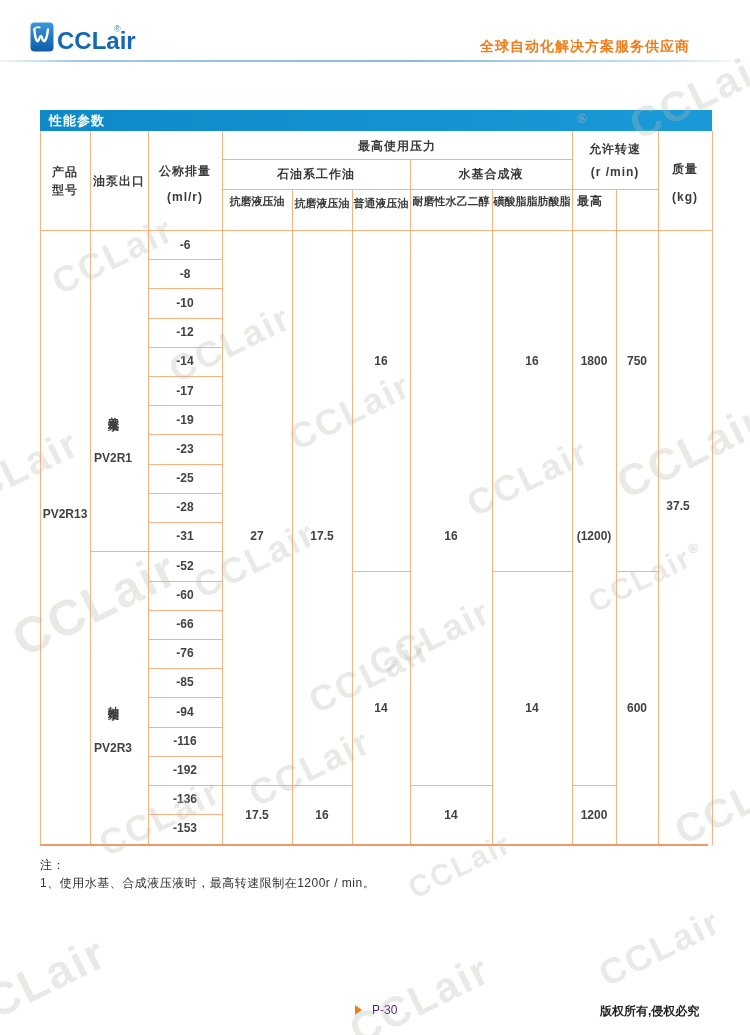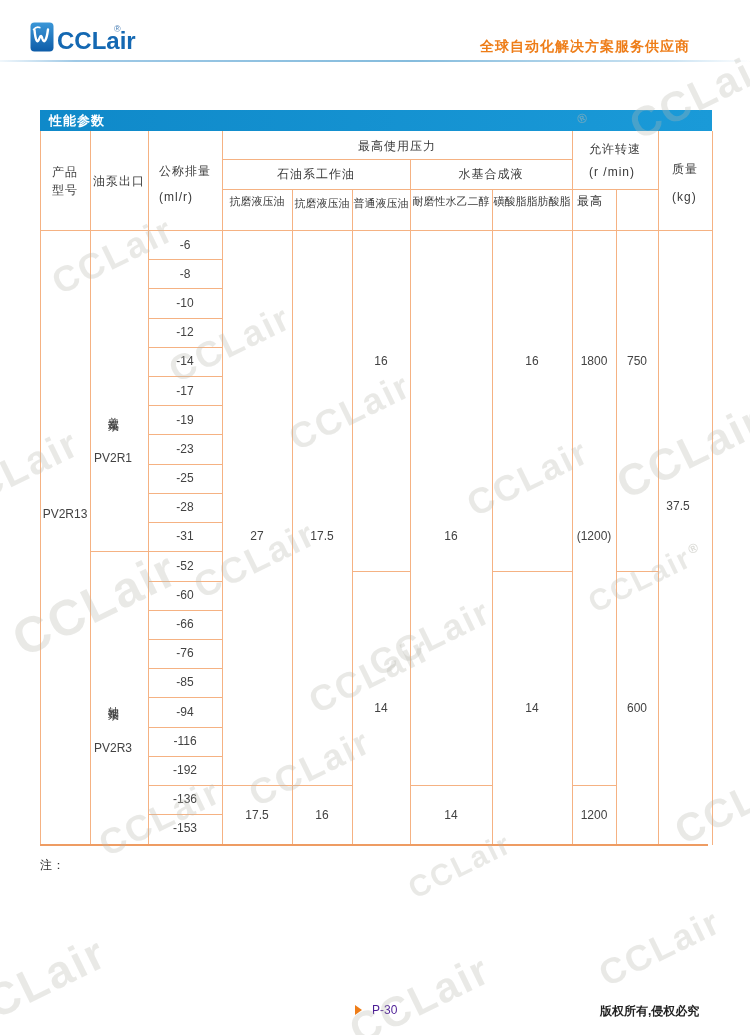--- a/index.html
+++ b/index.html
@@ -10,21 +10,21 @@
     --orange:#ee7d18;
     --ink:#3f3f3f;
   }
   html,body{margin:0;padding:0;background:#fff;}
   #page{
     position:relative;width:750px;height:1035px;background:#fff;overflow:hidden;
     font-family:"Liberation Sans","DejaVu Sans",sans-serif;color:var(--ink);
   }
   .vl{position:absolute;width:1px;background:var(--line);}
   .hl{position:absolute;height:1px;background:var(--line);}
-  .ct{position:absolute;transform:translate(-50%,-50%);white-space:pre-line;text-align:left;color:var(--ink);}
+  .ct{position:absolute;transform:translate(-50%,-50%);white-space:pre-line;text-align:center;color:var(--ink);font-weight:bold;}
   .hdr{font-size:12px;color:#3a3a3a;letter-spacing:1px;line-height:18px;}
   .hdr-sm{font-size:11px;color:#3a3a3a;letter-spacing:0;}
   .val{font-size:12px;color:#424242;}
   .vtext{writing-mode:vertical-rl;text-orientation:upright;letter-spacing:2px;font-size:11px;}
   .wm{
     position:absolute;transform:translate(-50%,-50%) rotate(-26deg);
     font-weight:bold;color:#b9b9b0;opacity:.30;letter-spacing:2px;white-space:nowrap;z-index:3;
     pointer-events:none;
   }
   .content{position:absolute;inset:0;z-index:2;}
@@ -211,19 +211,20 @@
     <div class="ct val" style="left:532px;top:361px">16</div>
     <div class="ct val" style="left:532px;top:708px">14</div>
     <div class="ct val" style="left:594px;top:361px">1800</div>
     <div class="ct val" style="left:594px;top:536px">(1200)</div>
     <div class="ct val" style="left:594px;top:815px">1200</div>
     <div class="ct val" style="left:637px;top:361px">750</div>
     <div class="ct val" style="left:637px;top:708px">600</div>
     <div class="ct val" style="left:678px;top:506px">37.5</div>
 
     <div class="note" style="left:40px;top:857px">注：</div>
+    <div class="note" style="left:40px;top:875px">1、使用水基、合成液压液时，最高转速限制在1200r / min。</div>
 
     <div id="page-arrow"></div>
     <div id="page-num">P-30</div>
     <div id="copyright">版权所有,侵权必究</div>
 
   </div>
 </div>
 
 </body></html>

